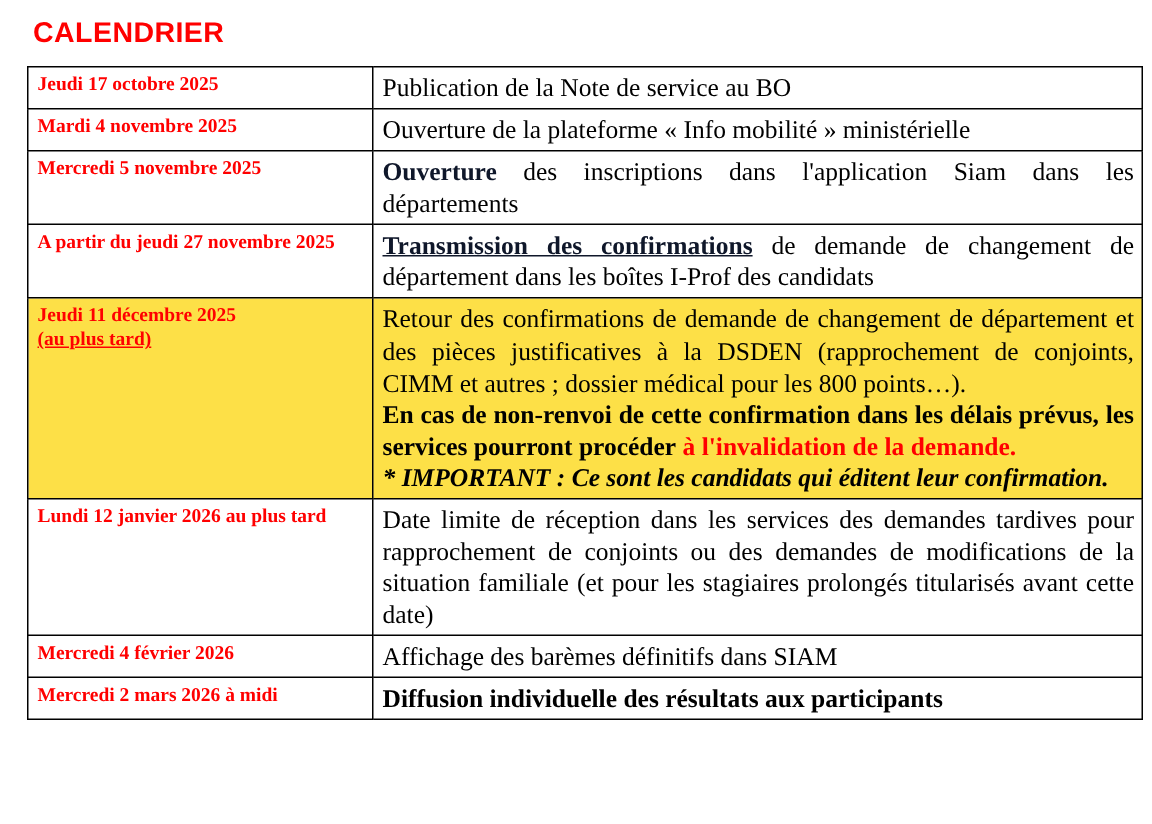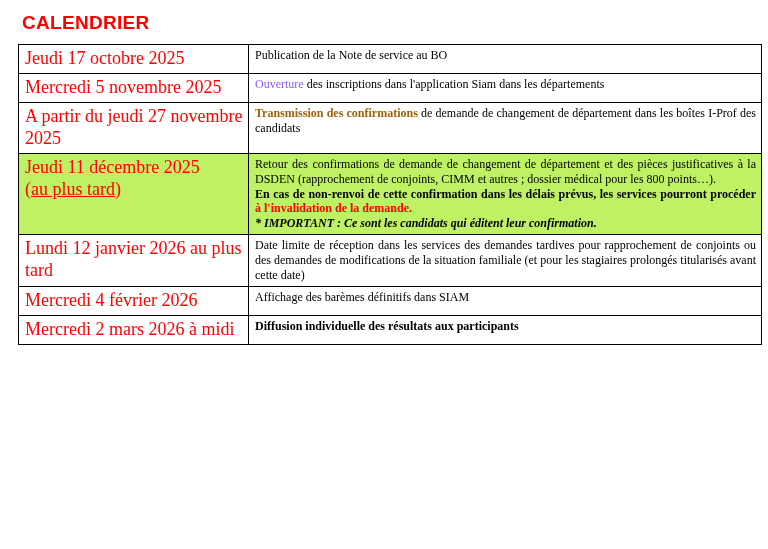--- a/index.html
+++ b/index.html
@@ -36,48 +36,49 @@
     table-layout: fixed;
   }
   table.calendar td {
     border: 1px solid #000000;
     vertical-align: top;
     padding: 3px 5px 3px 6px;
   }
   td.date-cell {
     width: 218px;
     font-family: "Liberation Serif", serif;
-    font-weight: normal;
-    font-size: 18px;
+    font-weight: bold;
+    font-size: 13px;
     color: #ff0000;
     line-height: 1.22;
   }
   td.desc-cell {
     font-family: "Liberation Serif", serif;
-    font-size: 12px;
+    font-size: 17px;
     line-height: 1.24;
     text-align: justify;
     color: #000000;
   }
   tr.highlight td {
-    background: #bef264;
+    background: #fde047;
   }
   .u {
     text-decoration: underline;
   }
   .green-b {
-    color: #8b5cf6;
-    font-weight: normal;
+    color: #0f172a;
+    font-weight: bold;
   }
   .black-b {
     font-weight: bold;
   }
   .blue-b {
-    color: #a16207;
+    color: #0f172a;
     font-weight: bold;
+    text-decoration: underline;
   }
   .blue {
     color: #1f6fc4;
   }
   .blue-u {
     color: #1f6fc4;
     text-decoration: underline;
   }
   .red-b {
     color: #ff0000;
@@ -101,20 +102,24 @@
   <div class="doc-title">CALENDRIER</div>
 
   <table class="calendar">
     <tbody>
 
       <tr class="r1">
         <td class="date-cell">Jeudi 17 octobre 2025</td>
         <td class="desc-cell">Publication de la Note de service au BO</td>
       </tr>
 
+      <tr class="r2">
+        <td class="date-cell">Mardi 4 novembre 2025</td>
+        <td class="desc-cell">Ouverture de la plateforme « Info mobilité » ministérielle</td>
+      </tr>
 
       <tr>
         <td class="date-cell">Mercredi 5 novembre 2025</td>
         <td class="desc-cell just">
           <span class="green-b">Ouverture</span>
           <span>des inscriptions dans l'application Siam dans les départements</span>
         </td>
       </tr>
 
 

